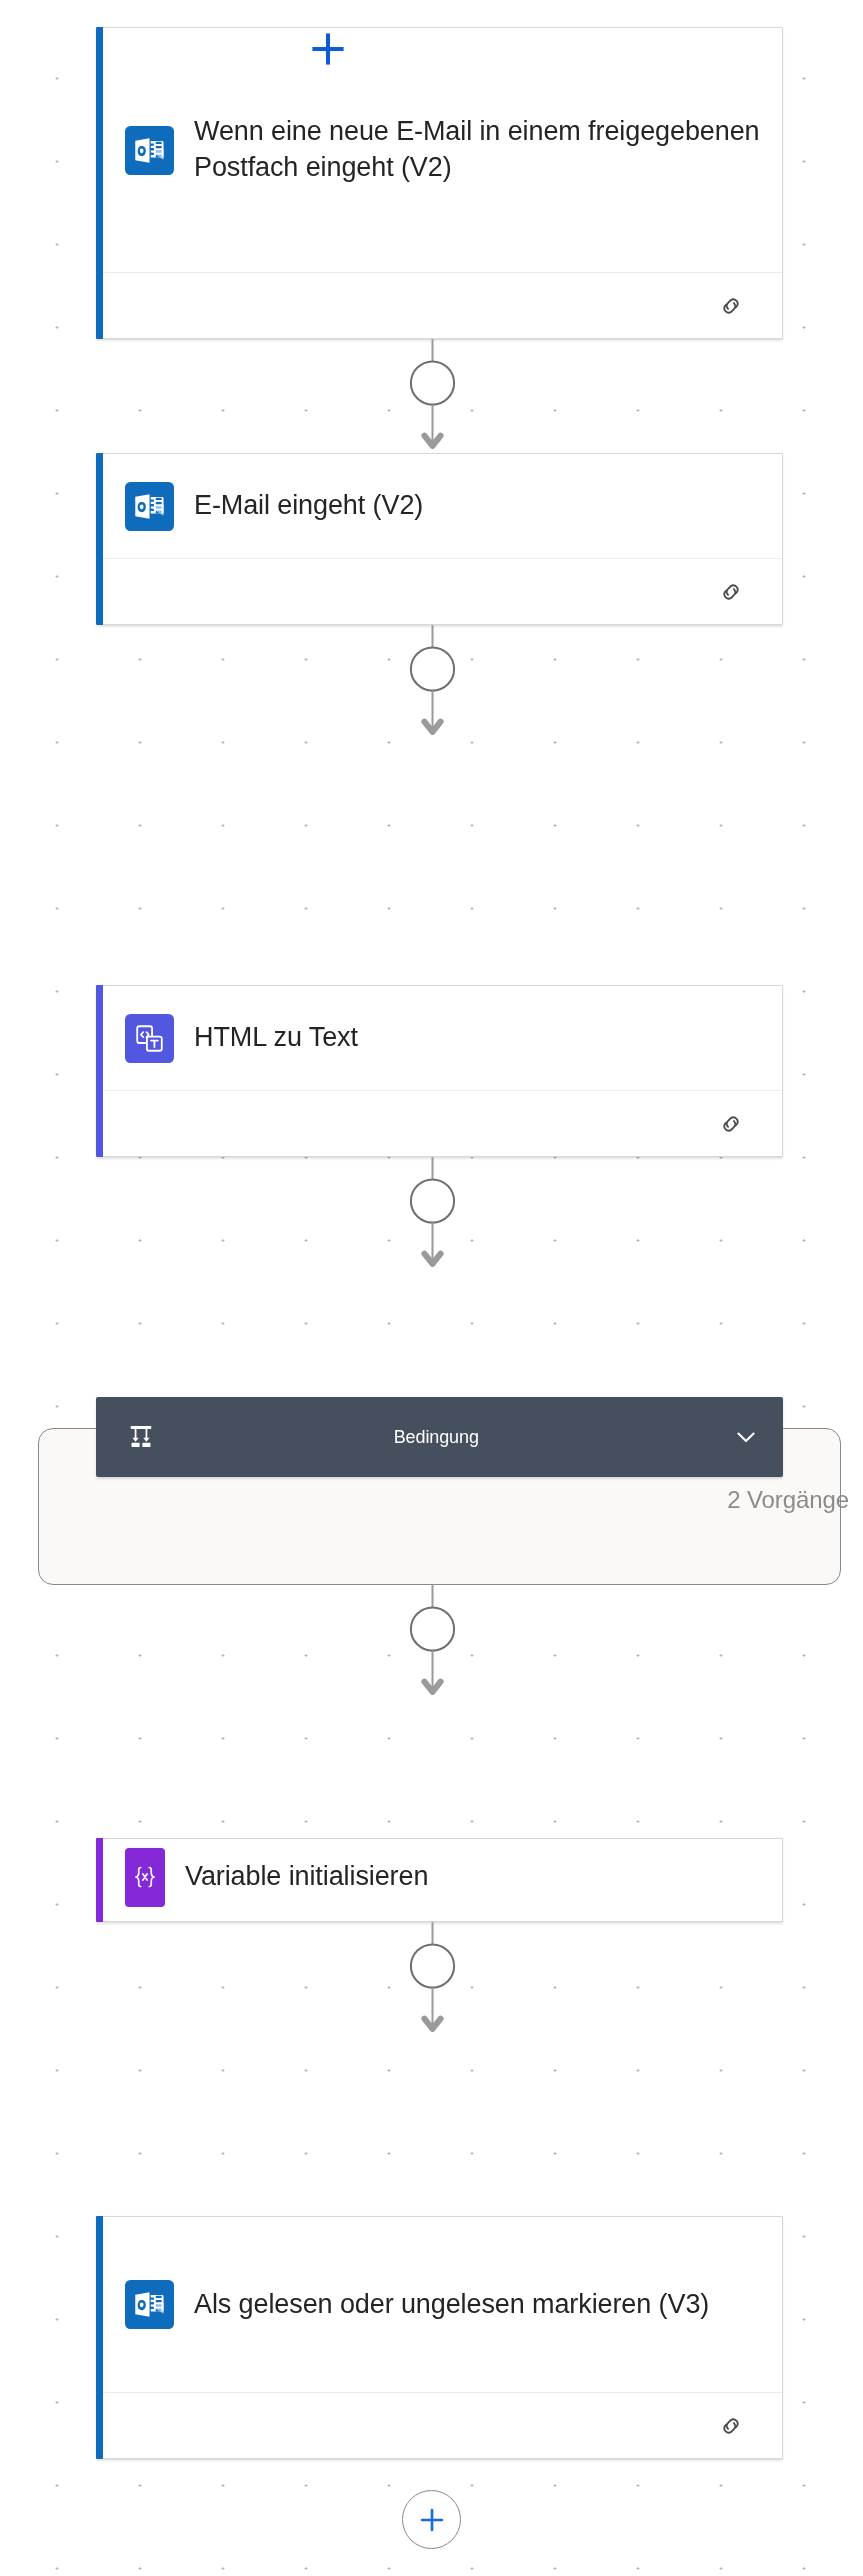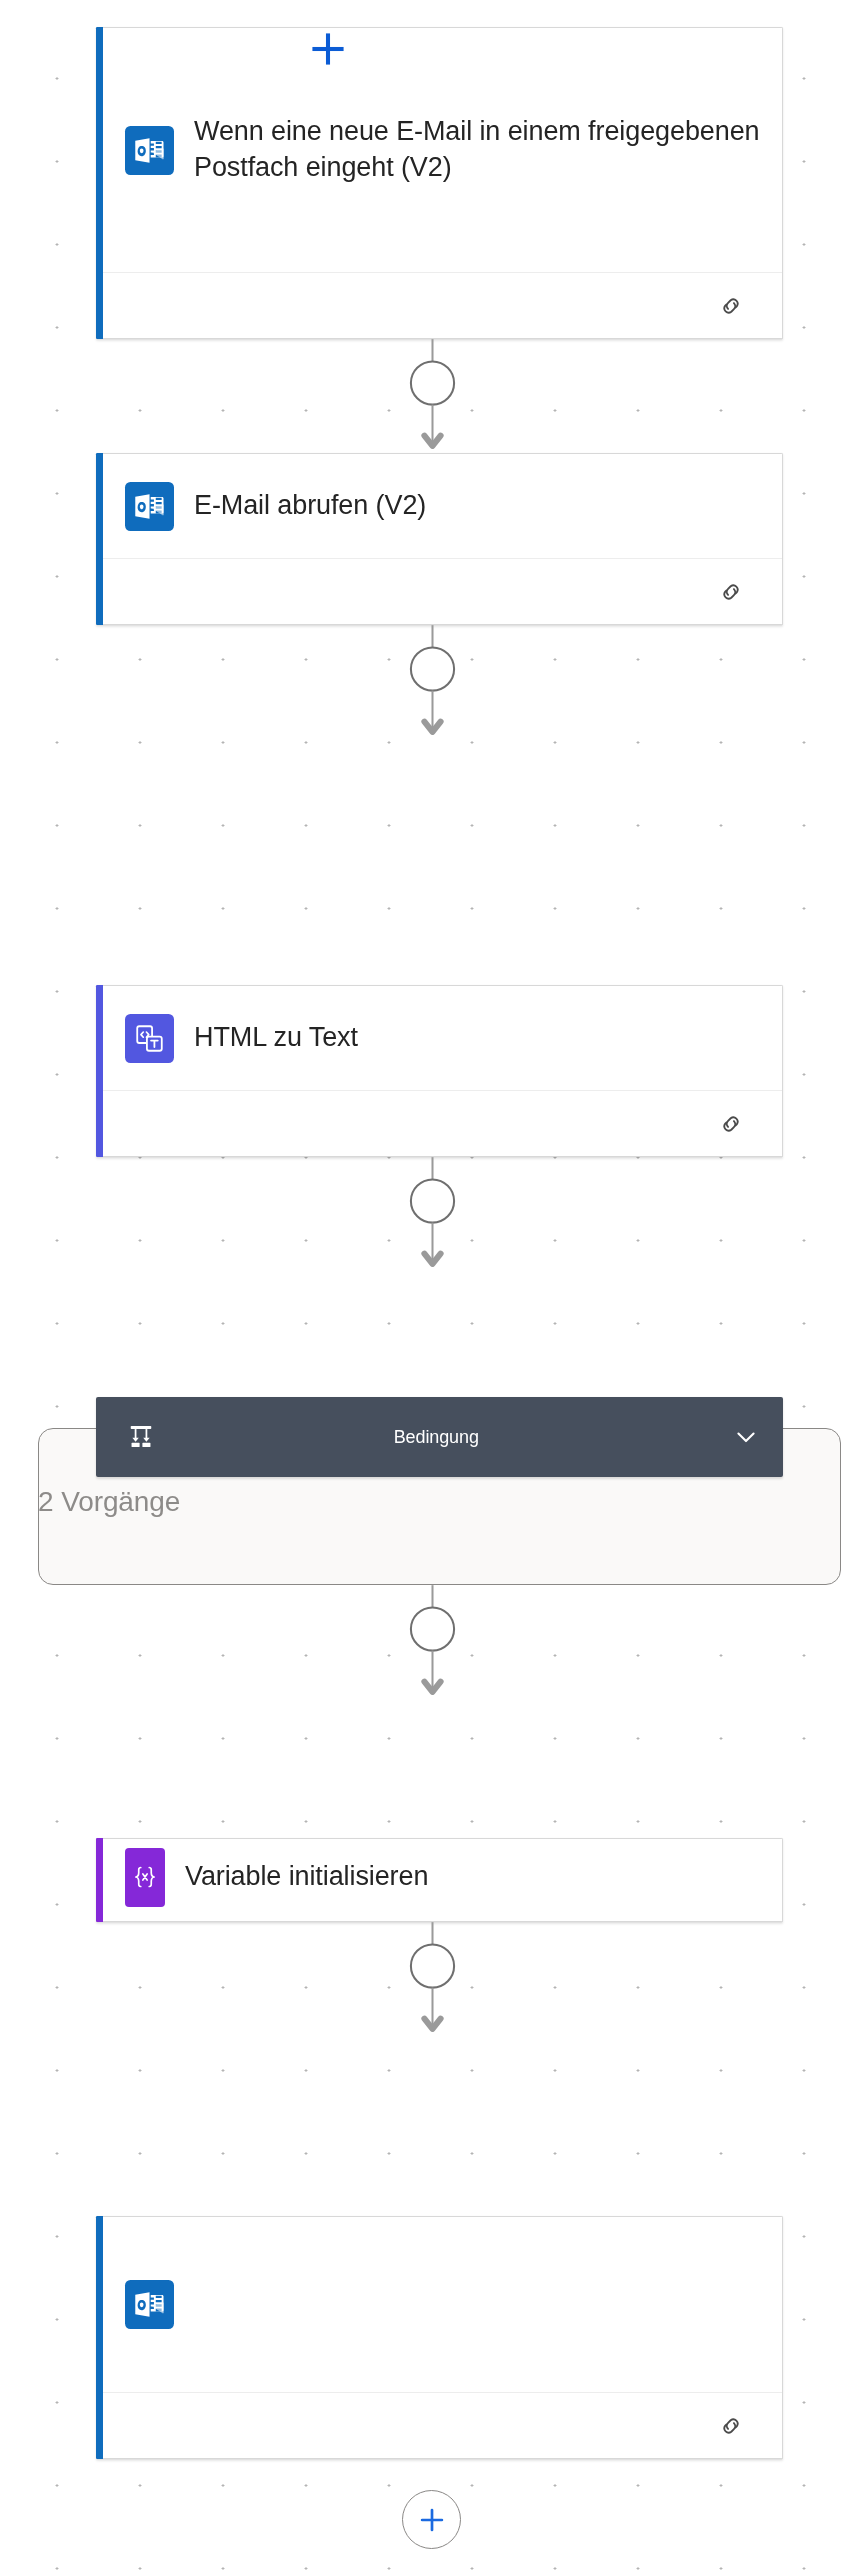--- a/index.html
+++ b/index.html
@@ -140,26 +140,26 @@
   }
   .scope-chevron {
     flex: 0 0 auto;
     width: 35px;
     display: flex;
     align-items: center;
     justify-content: center;
   }
   .scope-subtitle {
     position: absolute;
-    left: 0;
+    left: 8px;
     top: 89px;
     width: 803px;
-    text-align: left;
+    text-align: right;
     color: #8d8b89;
-    font-size: 28px;
+    font-size: 24px;
     letter-spacing: -0.1px;
   }
 
   
   .add-step {
     position: absolute;
     left: 402px;
     width: 59px;
     height: 59px;
     border-radius: 50%;
@@ -227,21 +227,21 @@
     <div class="accent" style="background:#0f6cbd;"></div>
     <div class="node-body">
       <div class="node-icon" style="background:#0f6cbd;">
         <svg width="30" height="27" viewBox="0 0 24 22" fill="#ffffff" aria-hidden="true">
           <path d="M21.9 3.2H12.6v2.0h2.6v2.0h-2.6v1.7h2.6v2.0h-2.6v1.7h2.6v2.0h-2.6v2.2h9.3c.6 0 1.1-.5 1.1-1.1V4.3c0-.6-.5-1.1-1.1-1.1zm-.4 13.3h-4.8v-2.2h4.8v2.2zm0-3.7h-4.8v-2.0h4.8v2.0zm0-3.7h-4.8v-1.7h4.8v1.7zm0-3.4h-4.8V3.9h4.8v1.8z"></path>
           <path d="M0 3.0v16.0l11.6 2.0V1.0L0 3.0zm7.6 11.4c-.6.8-1.4 1.2-2.4 1.2-1.0 0-1.8-.4-2.4-1.1-.6-.8-.9-1.7-.9-2.9 0-1.3.3-2.3.9-3.1.6-.8 1.4-1.2 2.5-1.2 1.0 0 1.8.4 2.4 1.1.6.8.9 1.7.9 2.9 0 1.3-.3 2.3-1.0 3.1z"></path>
           <ellipse cx="5.2" cy="11.3" rx="1.5" ry="2.0"></ellipse>
           <path d="M12.7 11.9l9.9 6.5c.4-.2.6-.6.6-1.1V9.4l-10.5 2.5z" opacity="0.55"></path>
         </svg>
       </div>
-      <div class="node-title">E-Mail abrufen (V2)</div>
+      <div class="node-title">E-Mail eingeht (V2)</div>
     </div>
     <div class="node-footer">
       <span class="link-icon">
         <svg width="26" height="26" viewBox="0 0 24 24" fill="none" stroke="#4a4a4a" stroke-width="1.7" stroke-linecap="round">
           <path d="M9.3 14.7a4 4 0 0 1 0-5.6l2.4-2.4a4 4 0 0 1 5.6 5.6l-1.2 1.2"></path>
           <path d="M14.7 9.3a4 4 0 0 1 0 5.6l-2.4 2.4a4 4 0 0 1-5.6-5.6l1.2-1.2"></path>
         </svg>
       </span>
     </div>
   </div>
@@ -348,20 +348,21 @@
     <div class="accent" style="background:#0f6cbd;"></div>
     <div class="node-body">
       <div class="node-icon" style="background:#0f6cbd;">
         <svg width="30" height="27" viewBox="0 0 24 22" fill="#ffffff" aria-hidden="true">
           <path d="M21.9 3.2H12.6v2.0h2.6v2.0h-2.6v1.7h2.6v2.0h-2.6v1.7h2.6v2.0h-2.6v2.2h9.3c.6 0 1.1-.5 1.1-1.1V4.3c0-.6-.5-1.1-1.1-1.1zm-.4 13.3h-4.8v-2.2h4.8v2.2zm0-3.7h-4.8v-2.0h4.8v2.0zm0-3.7h-4.8v-1.7h4.8v1.7zm0-3.4h-4.8V3.9h4.8v1.8z"></path>
           <path d="M0 3.0v16.0l11.6 2.0V1.0L0 3.0zm7.6 11.4c-.6.8-1.4 1.2-2.4 1.2-1.0 0-1.8-.4-2.4-1.1-.6-.8-.9-1.7-.9-2.9 0-1.3.3-2.3.9-3.1.6-.8 1.4-1.2 2.5-1.2 1.0 0 1.8.4 2.4 1.1.6.8.9 1.7.9 2.9 0 1.3-.3 2.3-1.0 3.1z"></path>
           <ellipse cx="5.2" cy="11.3" rx="1.5" ry="2.0"></ellipse>
           <path d="M12.7 11.9l9.9 6.5c.4-.2.6-.6.6-1.1V9.4l-10.5 2.5z" opacity="0.55"></path>
         </svg>
       </div>
+      <div class="node-title">Als gelesen oder ungelesen markieren (V3)</div>
     </div>
     <div class="node-footer">
       <span class="link-icon">
         <svg width="26" height="26" viewBox="0 0 24 24" fill="none" stroke="#4a4a4a" stroke-width="1.7" stroke-linecap="round">
           <path d="M9.3 14.7a4 4 0 0 1 0-5.6l2.4-2.4a4 4 0 0 1 5.6 5.6l-1.2 1.2"></path>
           <path d="M14.7 9.3a4 4 0 0 1 0 5.6l-2.4 2.4a4 4 0 0 1-5.6-5.6l1.2-1.2"></path>
         </svg>
       </span>
     </div>
   </div>

